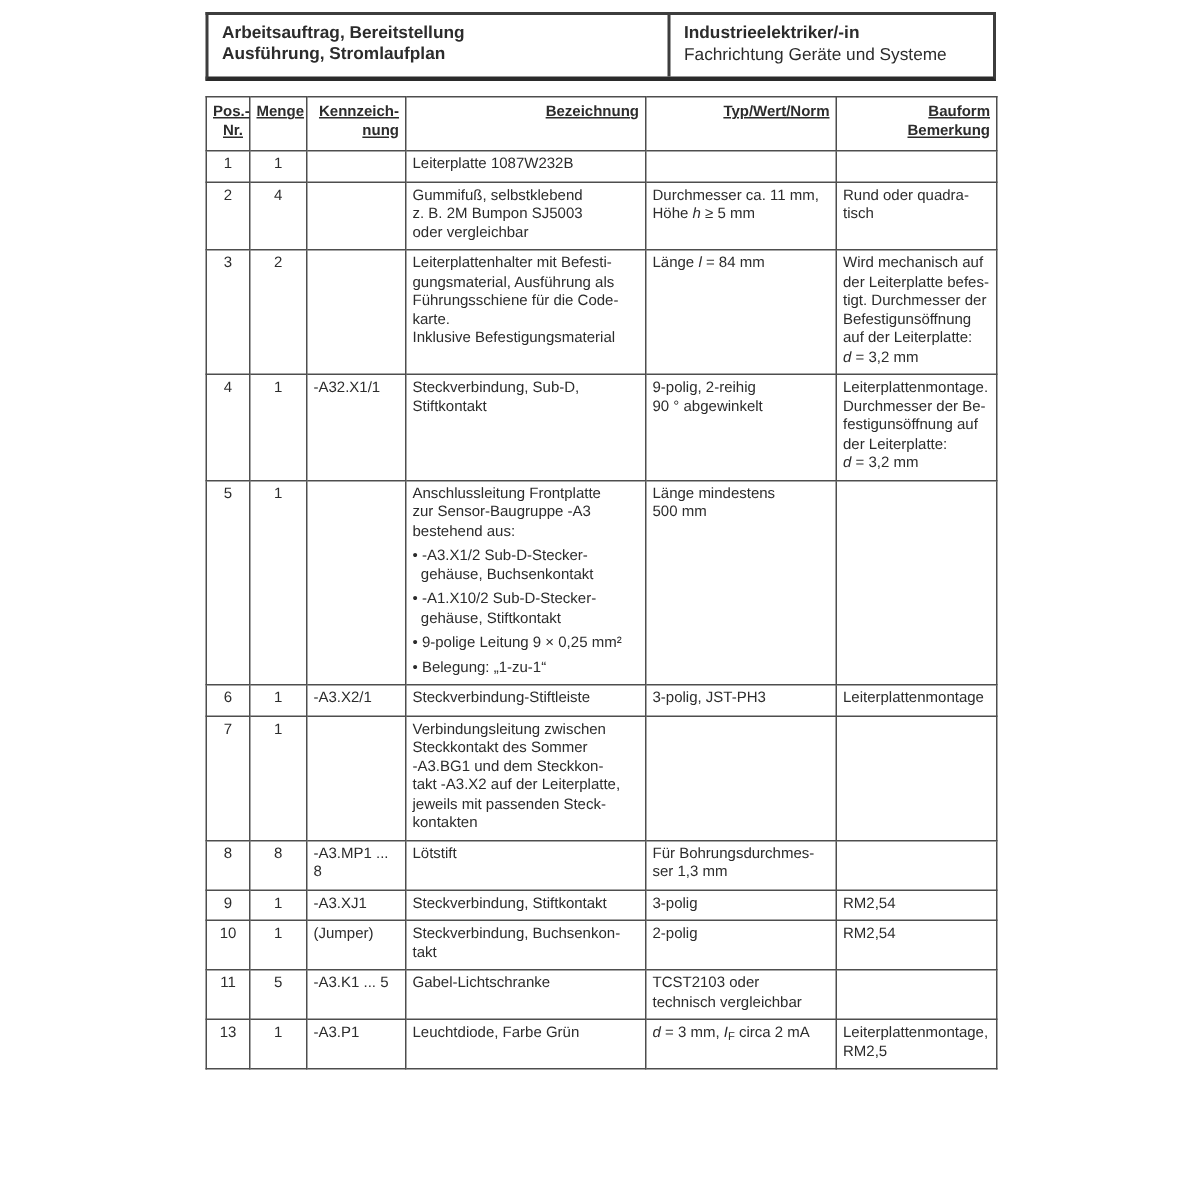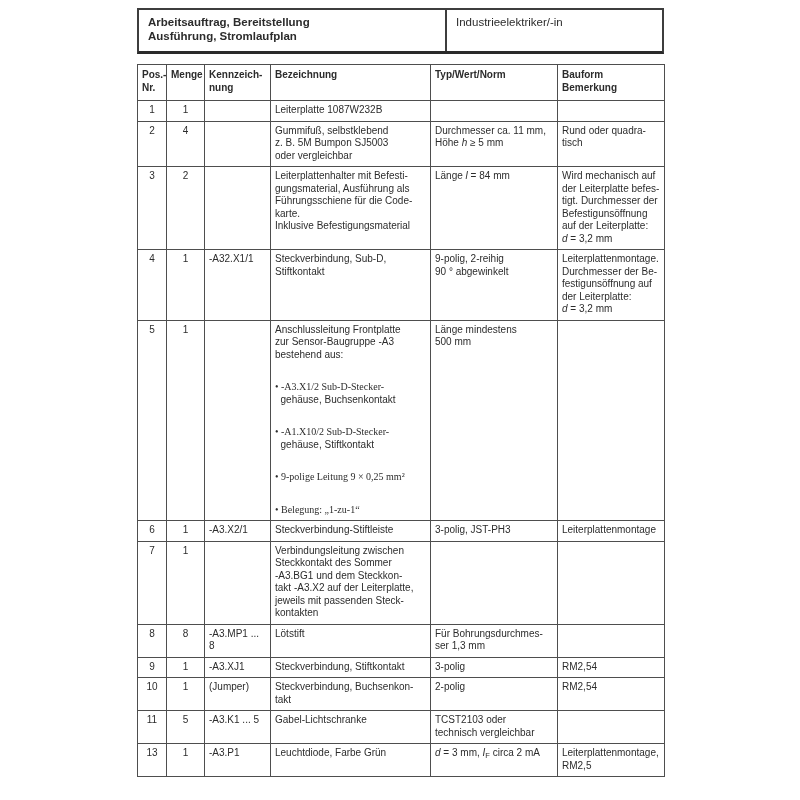--- a/index.html
+++ b/index.html
@@ -49,21 +49,21 @@
     font-weight: bold;
     line-height: 14px;
     white-space: pre-wrap;
   }
   .box2-right {
     flex: 1;
     padding: 5px 9px 6px 9px;
     font-size: 11.5px;
     line-height: 14px;
   }
-  .box2-right .profession { font-weight: normal; }
+  .box2-right .profession { font-weight: bold; }
   .box2-right .specialization { font-weight: normal; margin-top: 1px; }
   
   table.parts {
     margin-top: 10px;
     border-collapse: collapse;
     table-layout: fixed;
     width: 527px;
     font-size: 10px;
     line-height: 12.5px;
     color: #2c2c2c;
@@ -73,41 +73,43 @@
   table.parts col.c2 { width: 66px; }
   table.parts col.c3 { width: 160px; }
   table.parts col.c4 { width: 127px; }
   table.parts col.c5 { width: 107px; }
   table.parts th, table.parts td {
     border: 1px solid #4e4e4e;
     vertical-align: top;
     padding: 3px 4px 4px 4px;
   }
   table.parts th {
-    text-align: left;
+    text-align: right;
     font-weight: bold;
     padding-top: 4px;
     padding-bottom: 6px;
+    text-decoration: underline;
   }
   table.parts td.center, table.parts th.center { text-align: center; }
   .line { white-space: pre-wrap; min-height: 12.5px; }
-  .line.bullet { margin-top: 20px; font-family: Liberation Serif, serif; }
+  .line.bullet { margin-top: 4px; }
   .line i { font-style: italic; }
   .line sub { font-size: 7.5px; vertical-align: -2px; line-height: 0; }
 </style>
 </head>
 <body>
 
 <div class="page">
 
 
   <div class="box2">
     <div class="box2-left"><div class="line">Arbeitsauftrag, Bereitstellung</div><div class="line">Ausführung, Stromlaufplan</div></div>
     <div class="box2-right">
       <div class="profession">Industrieelektriker/-in</div>
+      <div class="specialization">Fachrichtung Geräte und Systeme</div>
     </div>
   </div>
 
   <table class="parts">
     <colgroup>
       <col class="c0">
         <col class="c1">
         <col class="c2">
         <col class="c3">
         <col class="c4">
@@ -164,21 +166,21 @@
             <div class="line">2</div>
           </td>
           <td class="center">
             <div class="line">4</div>
           </td>
           <td>
             <div class="line">&nbsp;</div>
           </td>
           <td>
             <div class="line">Gummifuß, selbstklebend</div>
-            <div class="line">z. B. 5M Bumpon SJ5003</div>
+            <div class="line">z. B. 2M Bumpon SJ5003</div>
             <div class="line">oder vergleichbar</div>
           </td>
           <td>
             <div class="line">Durchmesser ca. 11 mm,</div>
             <div class="line">Höhe <i>h</i> ≥ 5 mm</div>
           </td>
           <td>
             <div class="line">Rund oder quadra-</div>
             <div class="line">tisch</div>
           </td>

